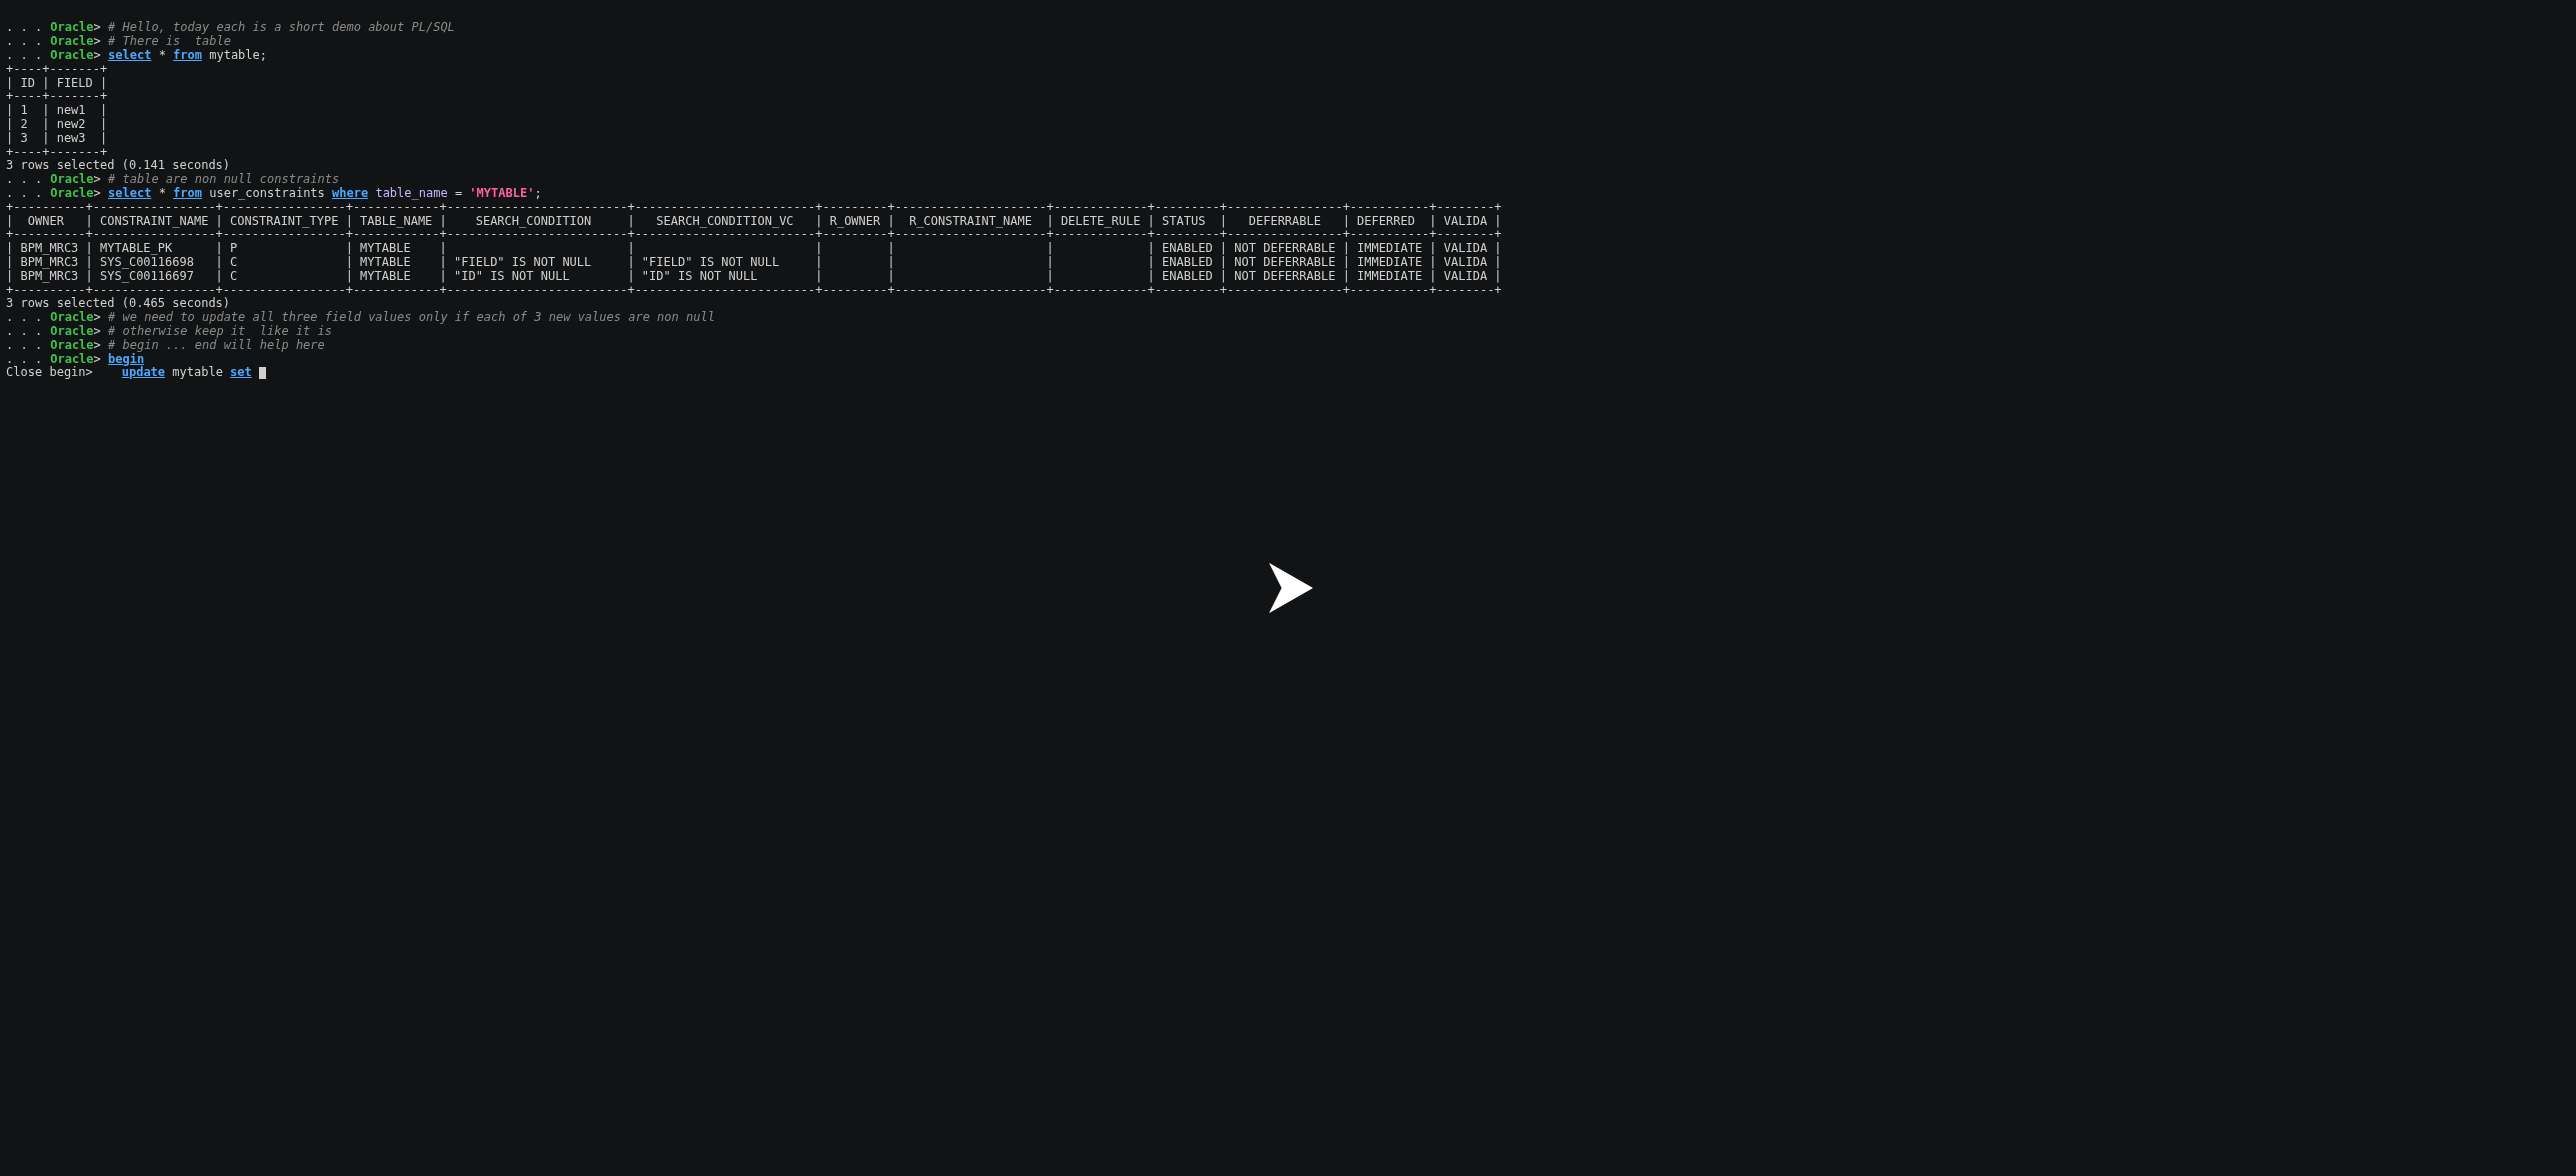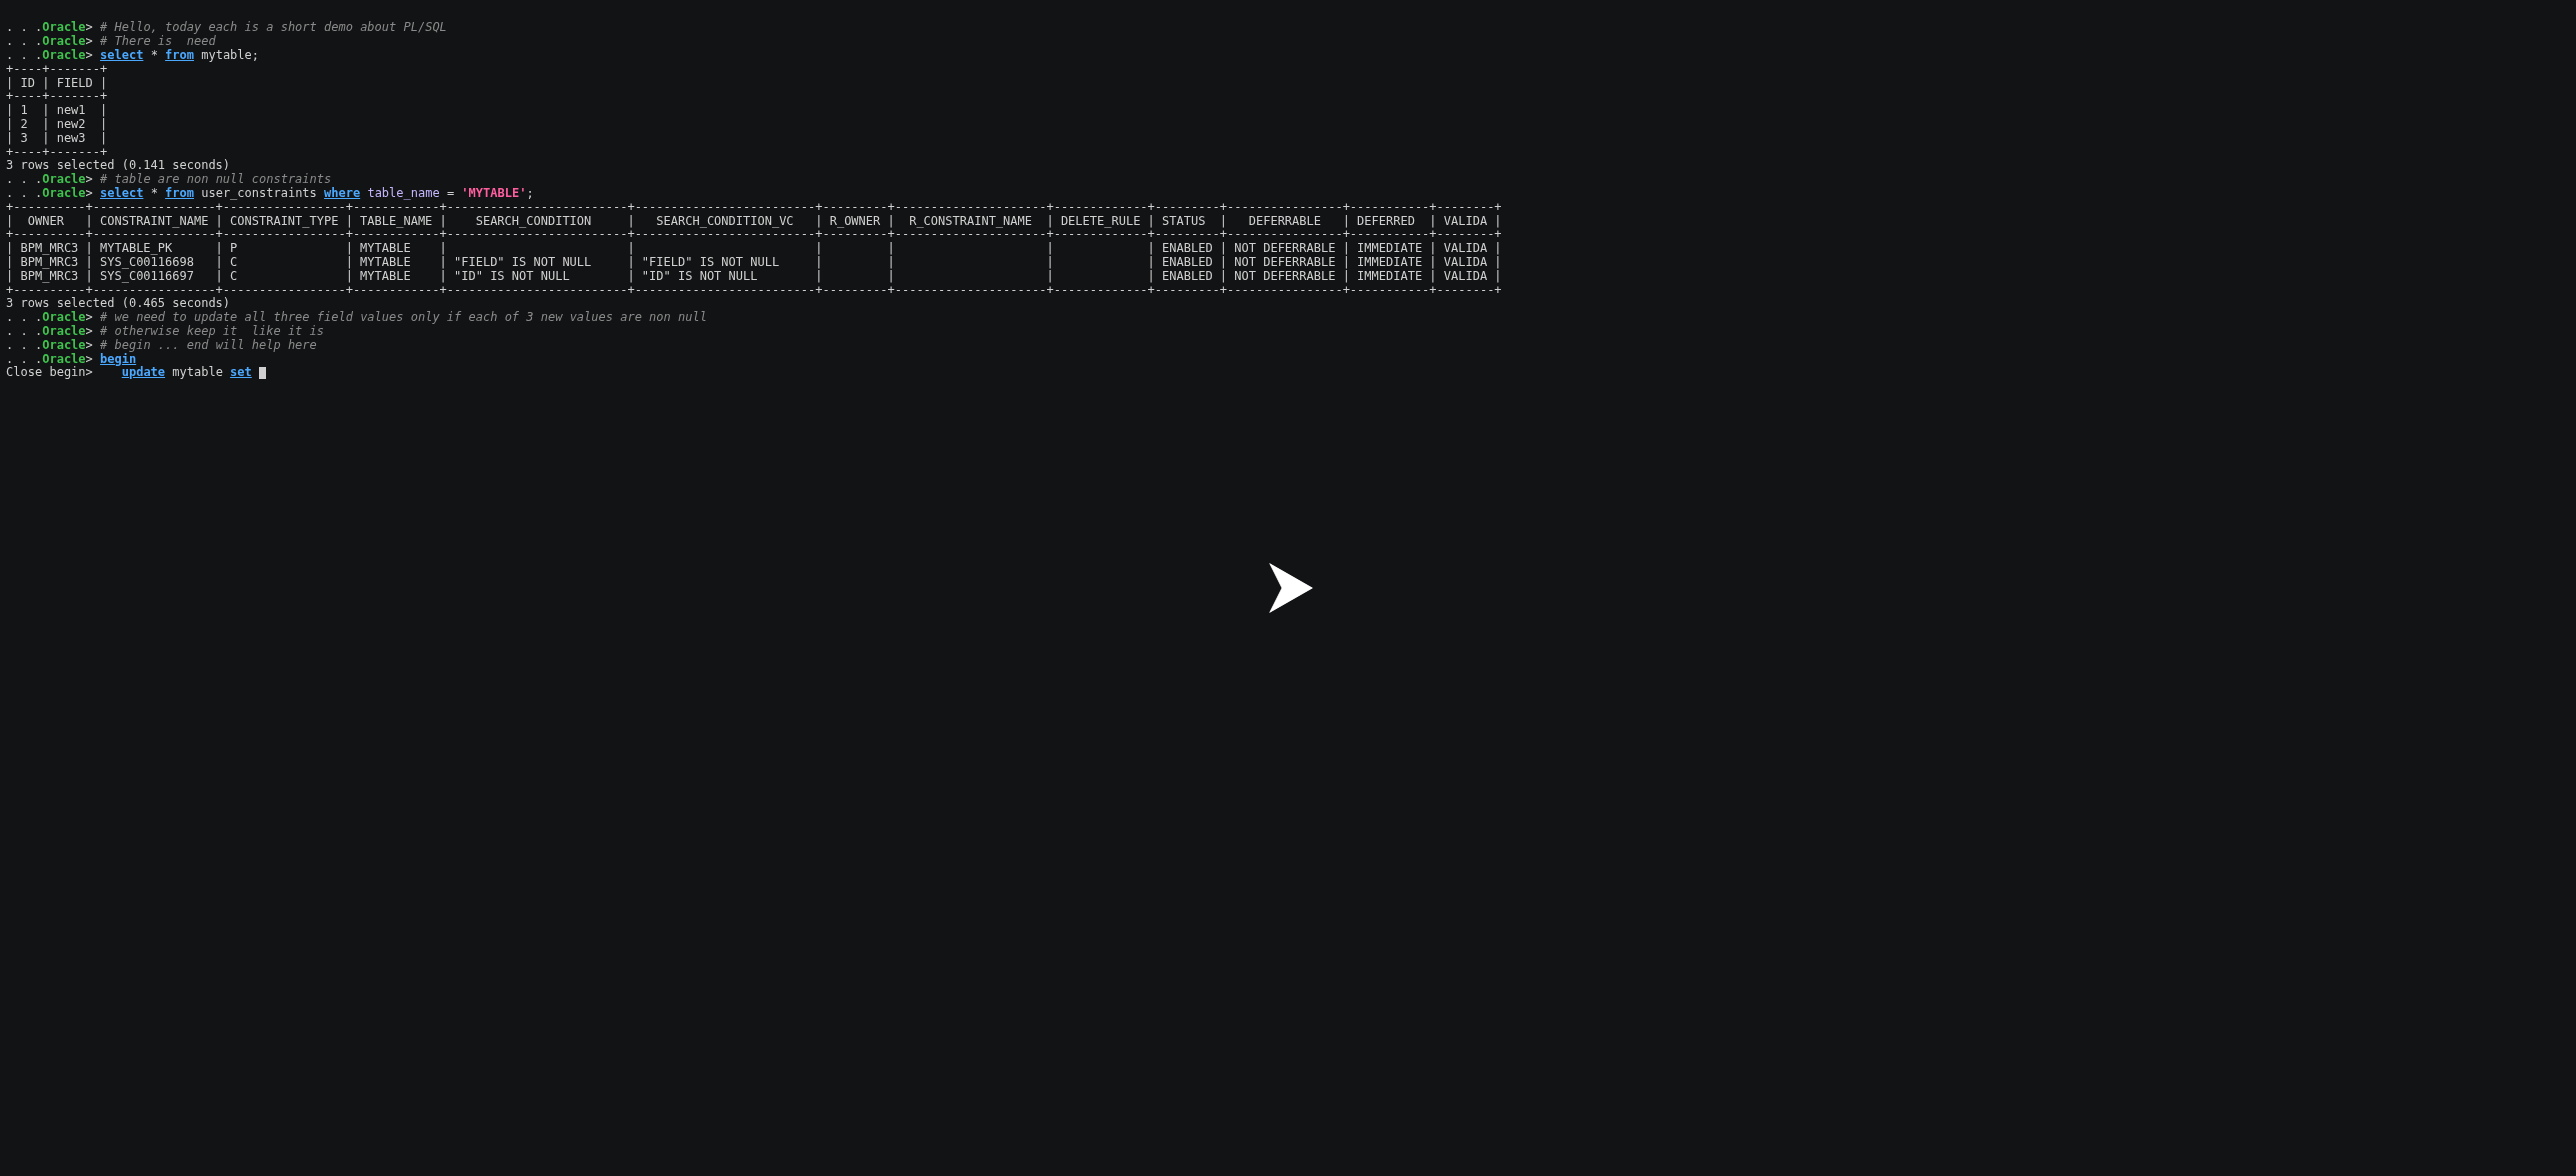--- a/index.html
+++ b/index.html
@@ -12,21 +12,21 @@
     line-height: 1.15;
     width: 2576px;
     height: 1176px;
     overflow: hidden;
   }
   .screen {
     padding: 7.7px 6.1px;
     white-space: pre;
   }
   .prompt-dots { color: #d0d0d0; }
-  .prompt-host { color: #3fc24e; font-weight: bold; }   
+  .prompt-host { color: #3fc24e; font-weight: bold; margin-left: 8px; }   
   .gt { color: #d0d0d0; }
   .comment { color: #8a8a8a; font-style: italic; }
   .kw { color: #4aa8ff; font-weight: bold; text-decoration: underline; }
   .col { color: #c4b5fd; }                              
   .str { color: #ff5ea0; font-weight: bold; }                              
   .plain { color: #d0d0d0; }
   .closep { color: #d0d0d0; }
   .cursor {
     display: inline-block;
     width: 0.6em;
@@ -47,21 +47,21 @@
     justify-content: center;
     cursor: pointer;
   }
   .play-button svg { width: 61px; height: 61px; }
 </style>
 </head>
 <body>
 
 <div class="screen">
 <span><span class="prompt-dots">. . .</span><span class="prompt-host">Oracle</span><span class="gt">&gt;</span> <span class="comment"># Hello, today each is a short demo about PL/SQL</span></span>
-<span><span class="prompt-dots">. . .</span><span class="prompt-host">Oracle</span><span class="gt">&gt;</span> <span class="comment"># There is  need</span></span>
+<span><span class="prompt-dots">. . .</span><span class="prompt-host">Oracle</span><span class="gt">&gt;</span> <span class="comment"># There is  table</span></span>
 <span><span class="prompt-dots">. . .</span><span class="prompt-host">Oracle</span><span class="gt">&gt;</span> <span class="kw">select</span><span class="plain"> * </span><span class="kw">from</span><span class="plain"> mytable;</span></span>
 <span class="plain">+----+-------+</span>
 <span class="plain">| ID | FIELD |</span>
 <span class="plain">+----+-------+</span>
 <span class="plain">| 1  | new1  |</span>
 <span class="plain">| 2  | new2  |</span>
 <span class="plain">| 3  | new3  |</span>
 <span class="plain">+----+-------+</span>
 <span class="plain">3 rows selected (0.141 seconds)</span>
 <span><span class="prompt-dots">. . .</span><span class="prompt-host">Oracle</span><span class="gt">&gt;</span> <span class="comment"># table are non null constraints</span></span>

